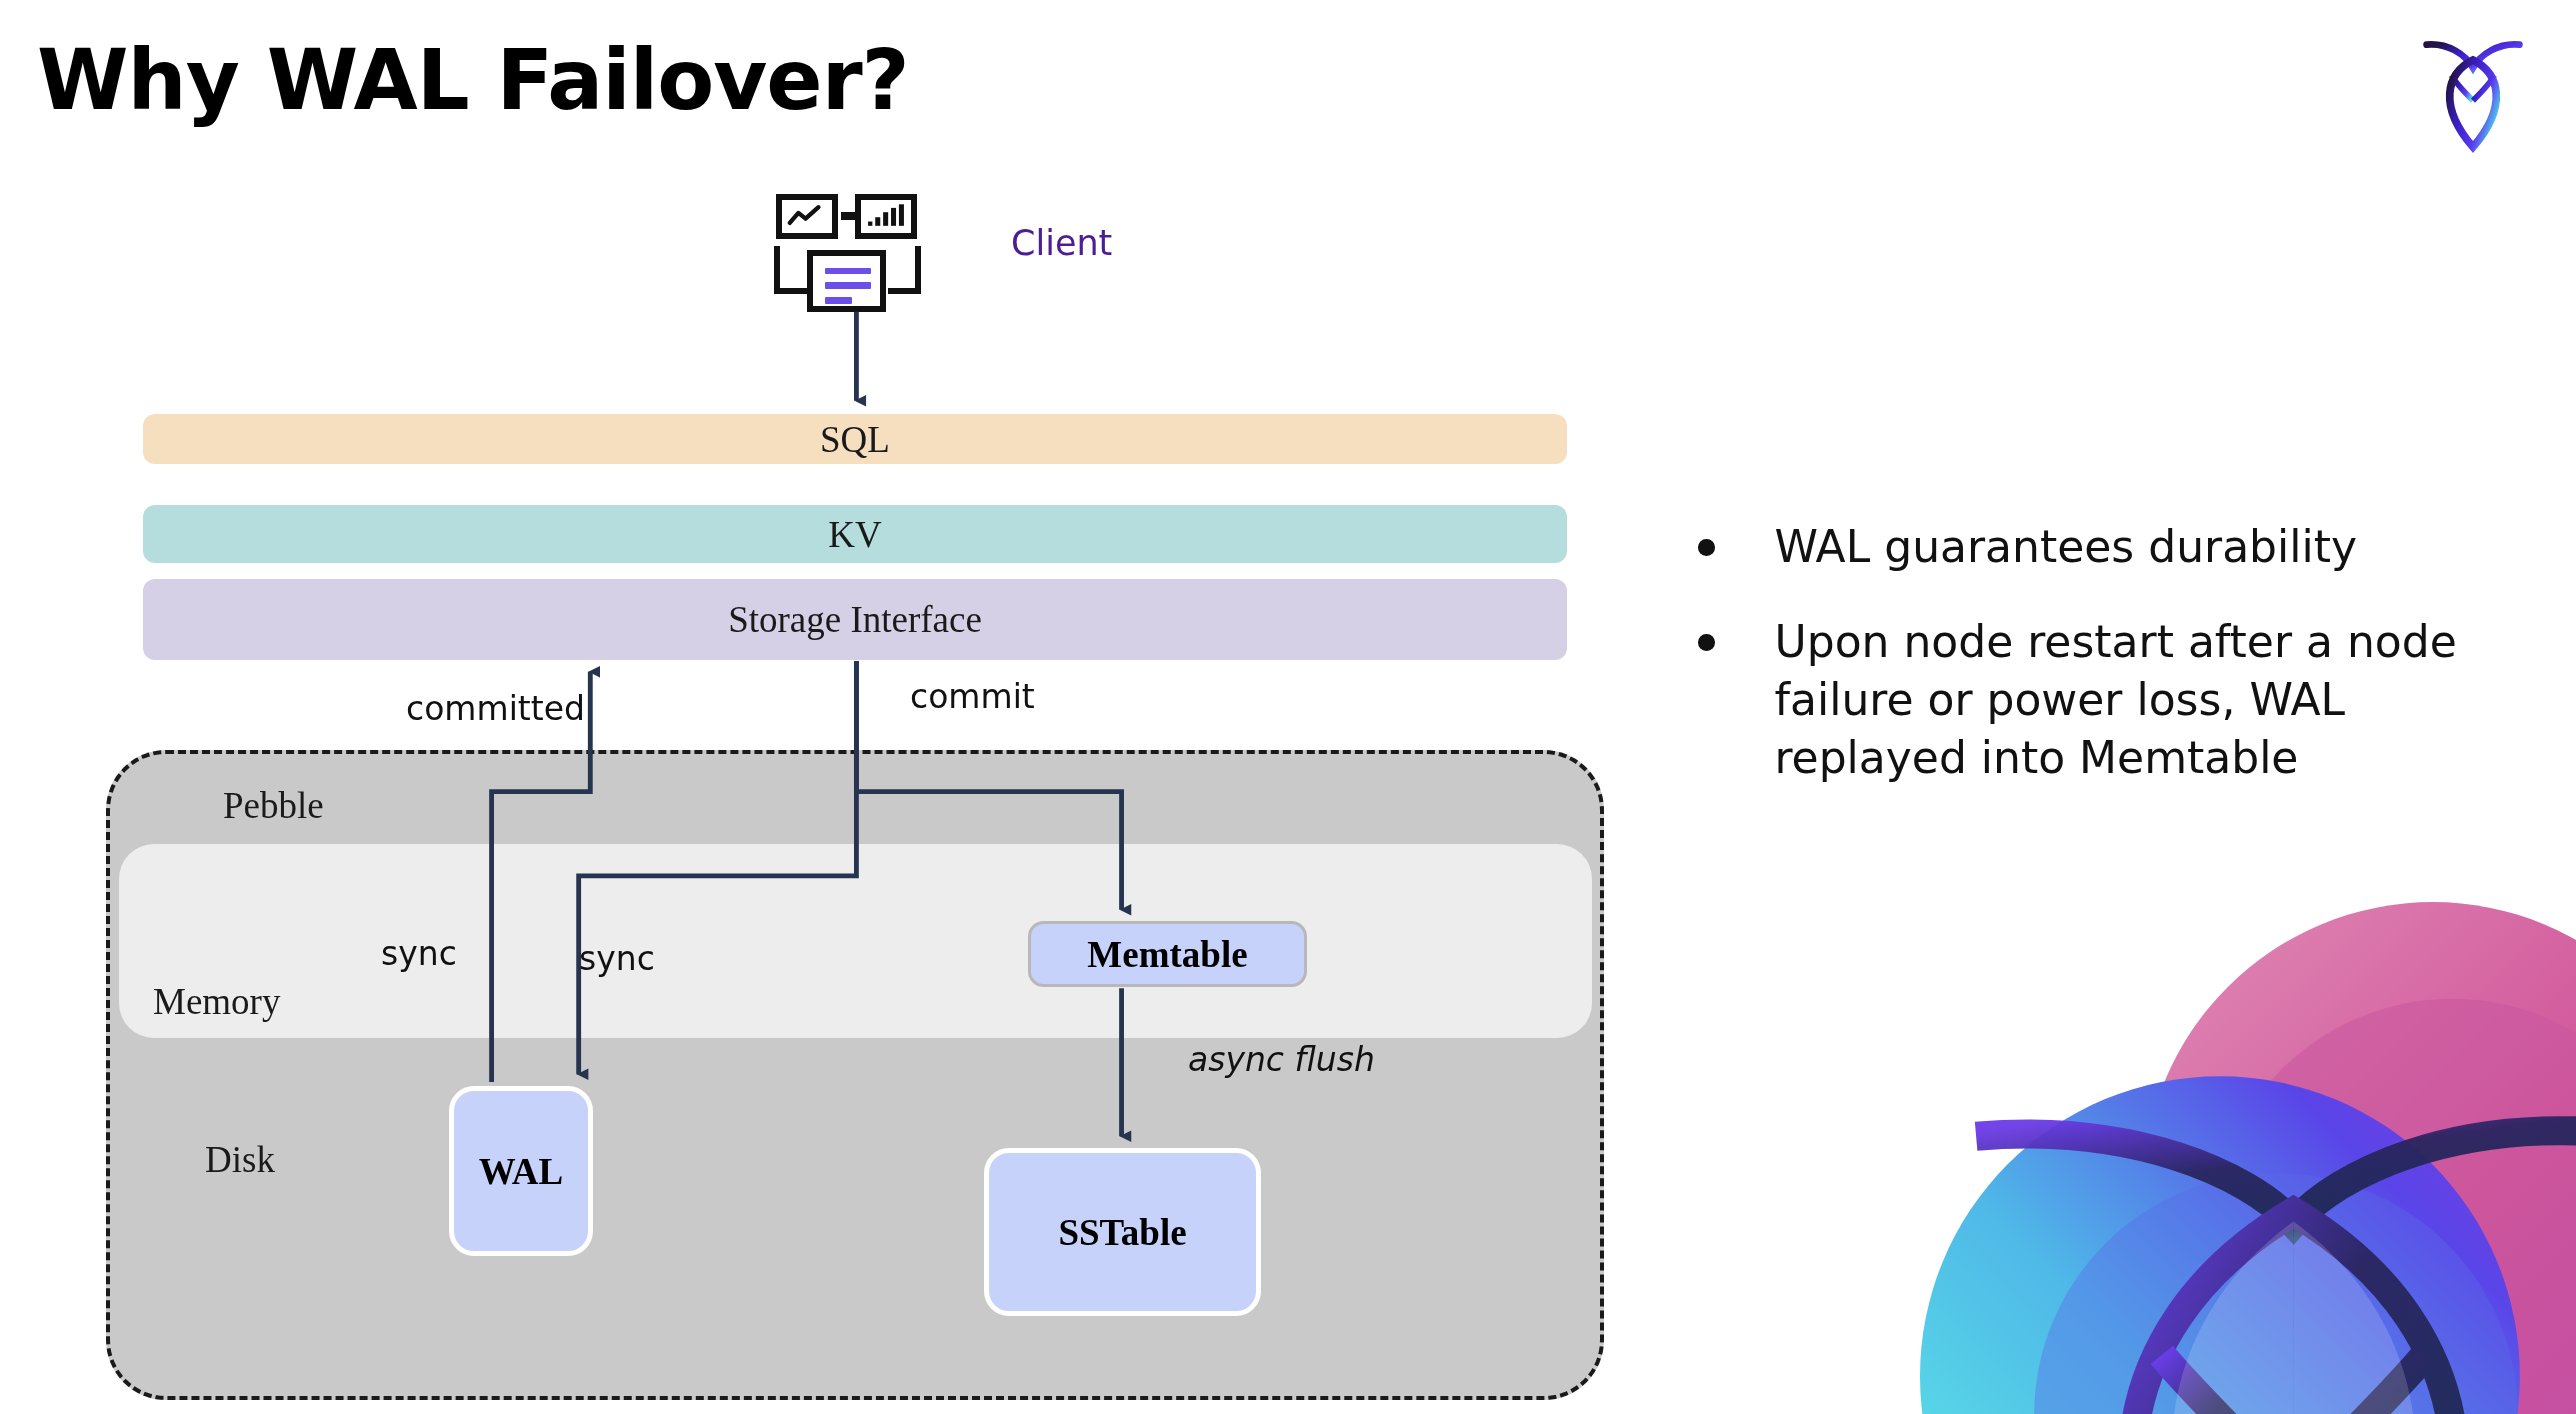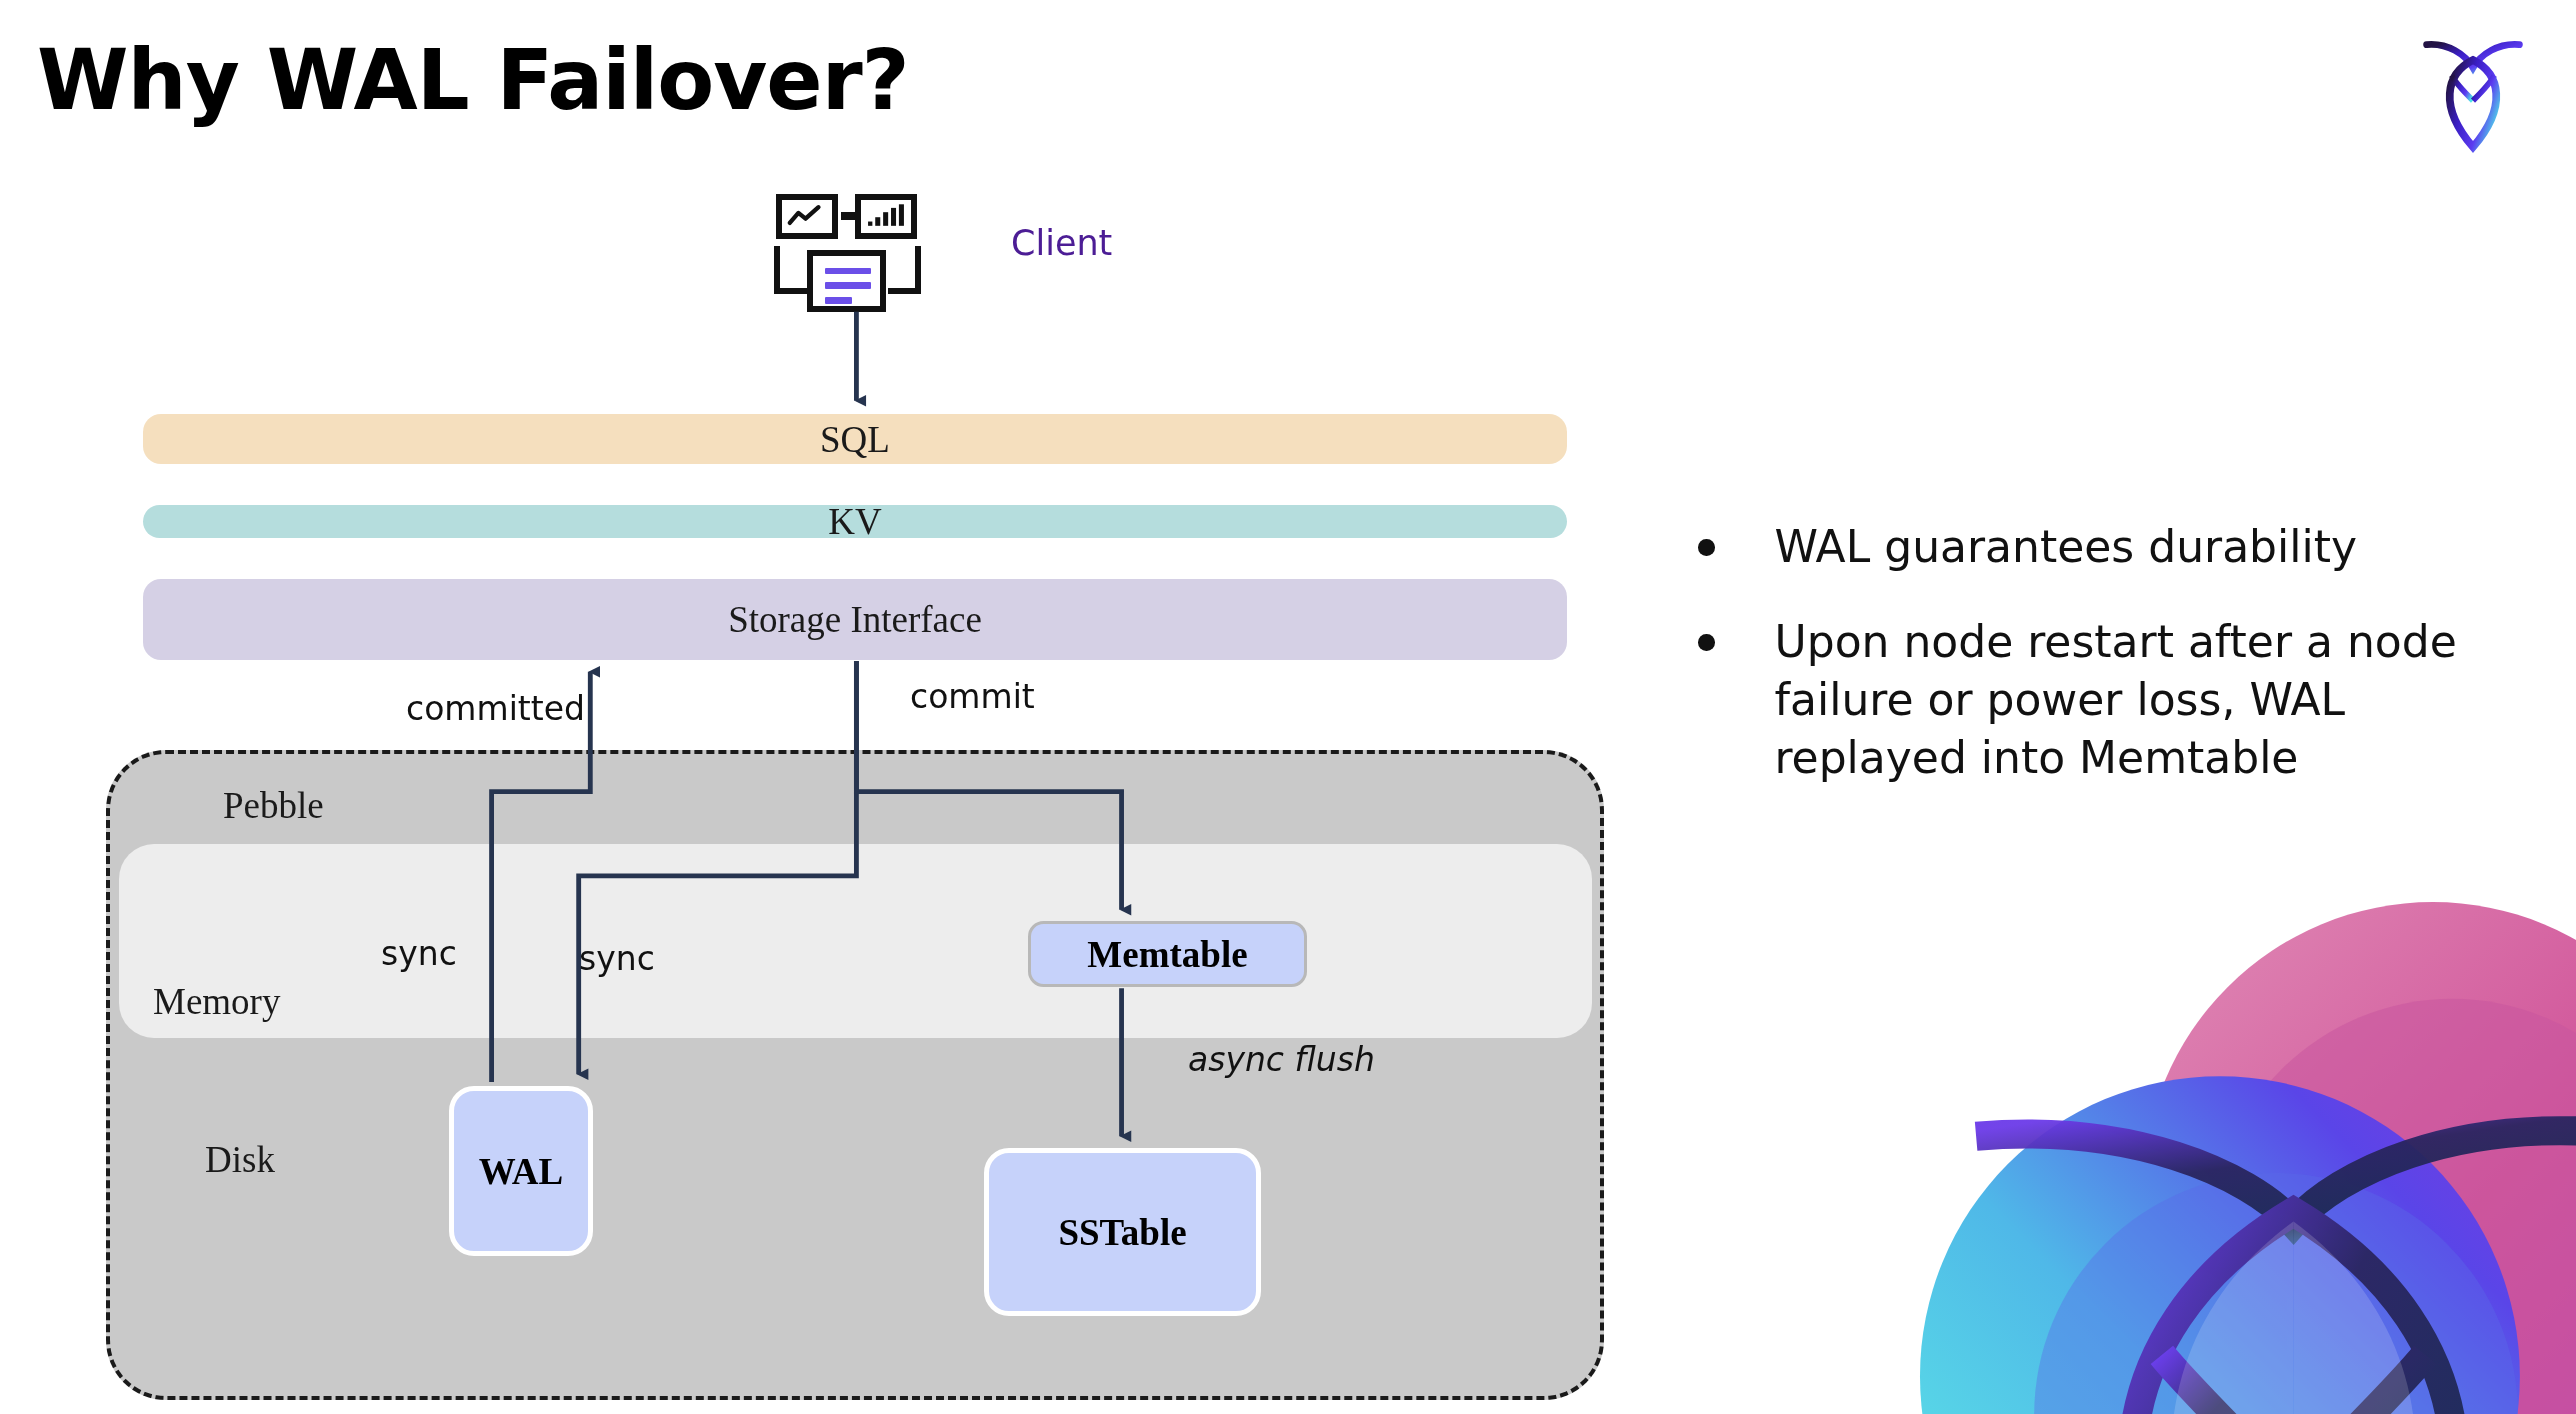--- a/index.html
+++ b/index.html
@@ -18,24 +18,24 @@
   #ci-chart-bar{left:81px;top:0px;width:62px;height:45px;}
   #ci-dash{position:absolute;left:67px;top:18.4px;width:13.5px;height:7.7px;background:#111111;}
   #ci-doc{left:33px;top:56px;width:79px;height:62px;}
   .ci-line{position:absolute;background:#6b4fe8;height:6.8px;border-radius:1px;}
   #ci-bracket-l,#ci-bracket-r{position:absolute;width:33px;height:48px;box-sizing:border-box;}
   #ci-bracket-l{left:0px;top:52px;border-left:6.8px solid #111;border-bottom:6.8px solid #111;}
   #ci-bracket-r{left:114px;top:52px;border-right:6.8px solid #111;border-bottom:6.8px solid #111;}
   #client-label{left:1011px;top:223px;font-size:35px;color:#4c1d95;font-family:"DejaVu Sans",sans-serif;}
 
   
-  .layer-bar{left:143px;width:1424px;border-radius:18px;display:flex;align-items:center;
+  .layer-bar{left:143px;width:1424px;border-radius:12px;display:flex;align-items:center;
              justify-content:center;font-family:"Liberation Serif",serif;font-size:37px;color:#1a1a1a;}
   #bar-sql{top:414px;height:50px;}
-  #bar-kv{top:505px;height:33px;}
+  #bar-kv{top:505px;height:58px;}
   #bar-storage{top:579px;height:81px;}
 
   
   #pebble-container{left:106px;top:750px;width:1498px;height:650px;border:4.8px dashed #1a1a1a;
       background:#c9c9c9;border-radius:60px;box-sizing:border-box;}
   #pebble-label{left:223px;top:784px;font-size:37px;font-family:"Liberation Serif",serif;color:#1a1a1a;}
   #memory-region{left:119px;top:844px;width:1473px;height:194px;background:#ededed;border-radius:35px;}
   #memory-label{left:153px;top:980px;font-size:37px;font-family:"Liberation Serif",serif;color:#1a1a1a;}
   #disk-label{left:205px;top:1098px;font-size:37px;font-family:"Liberation Serif",serif;color:#1a1a1a;margin-top:40px;}
 

